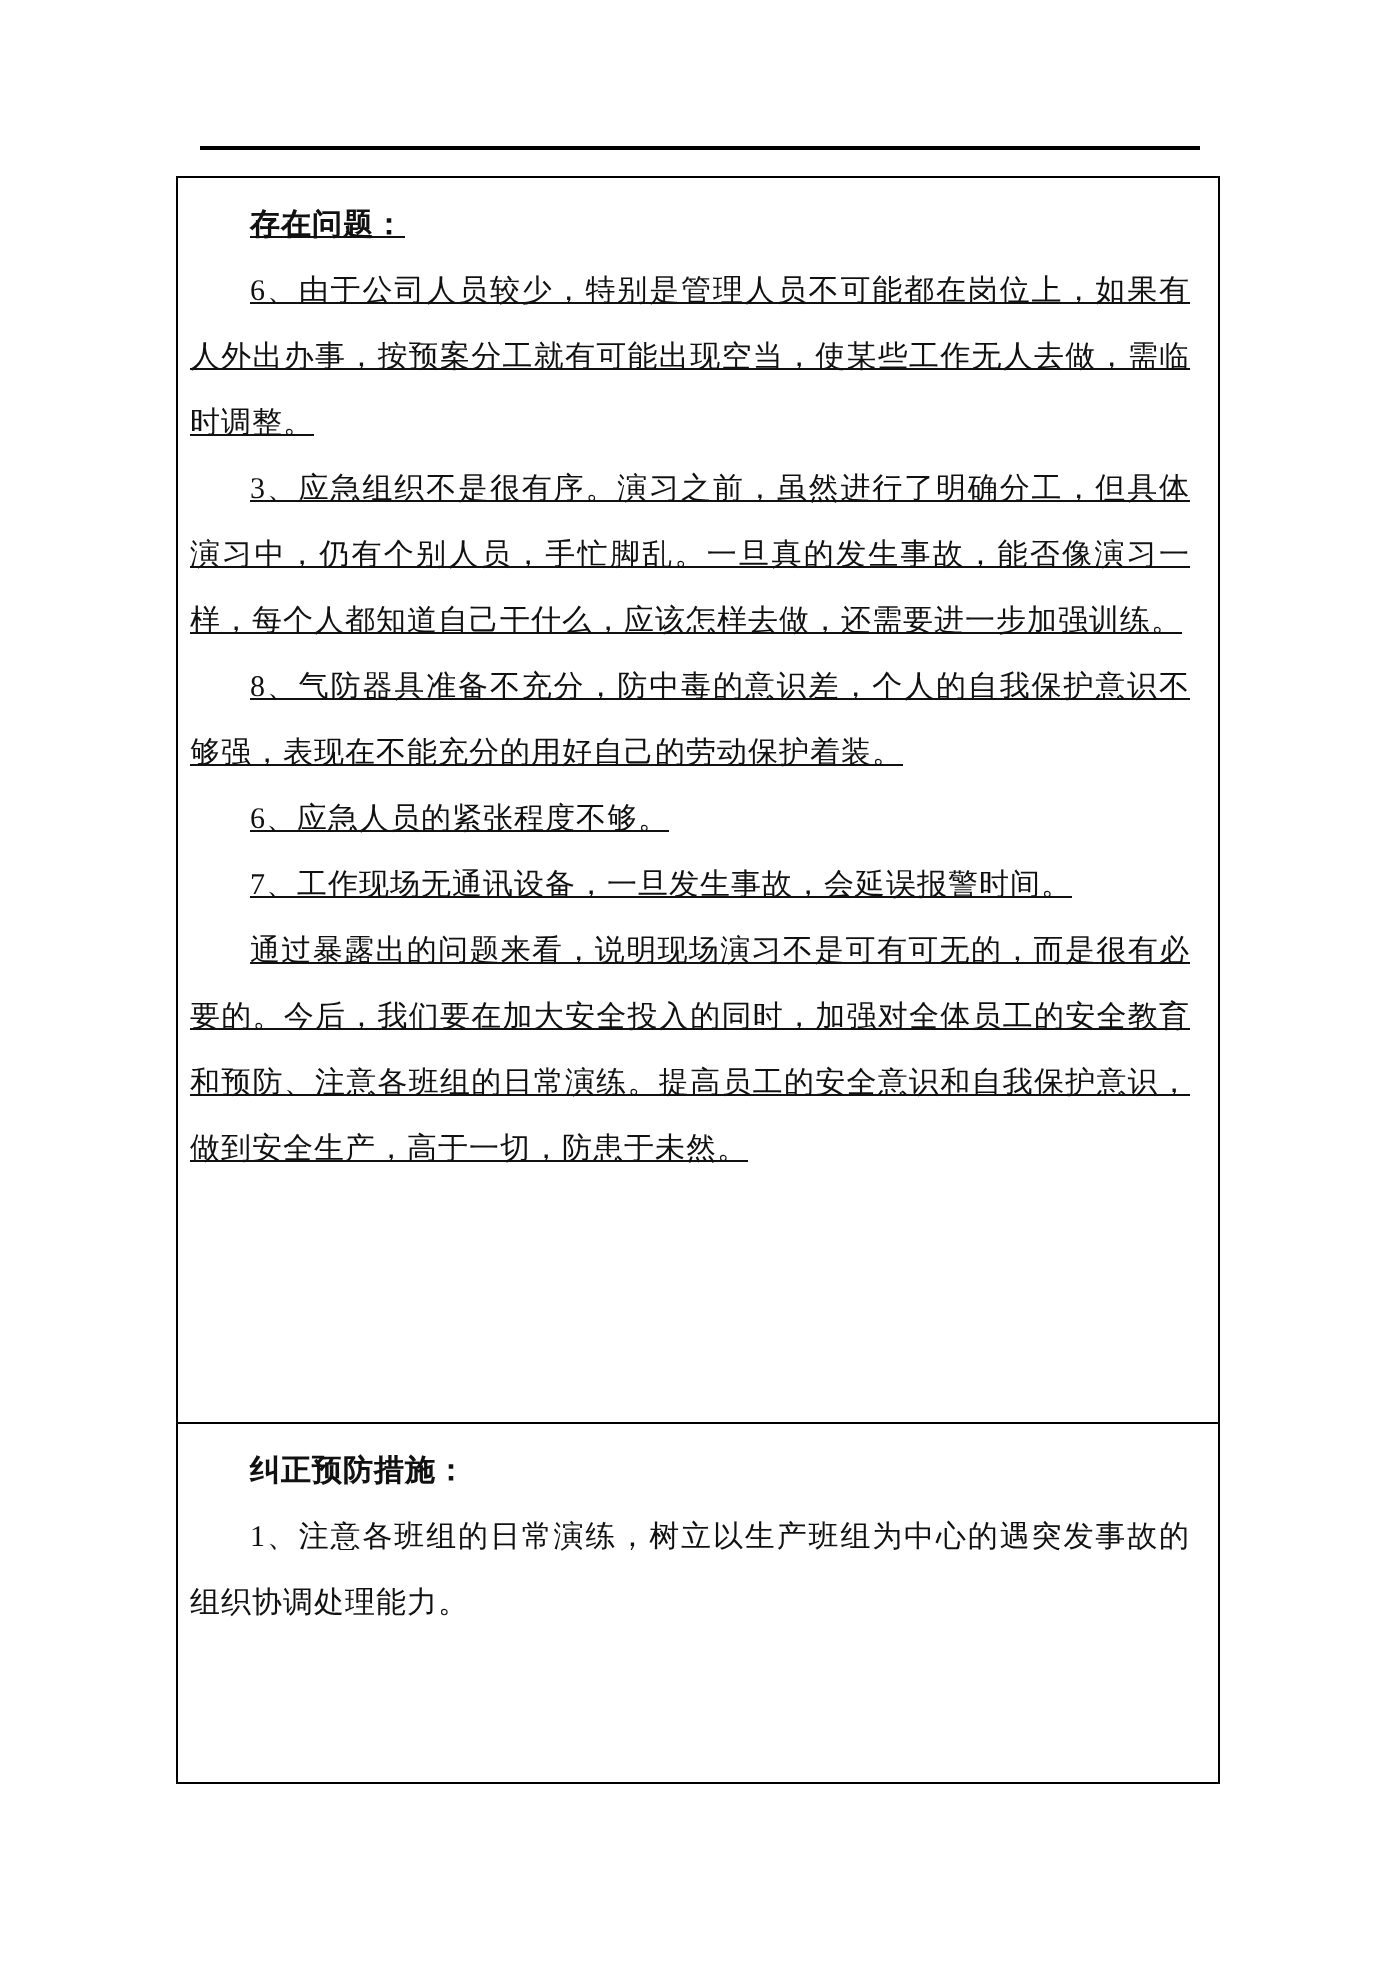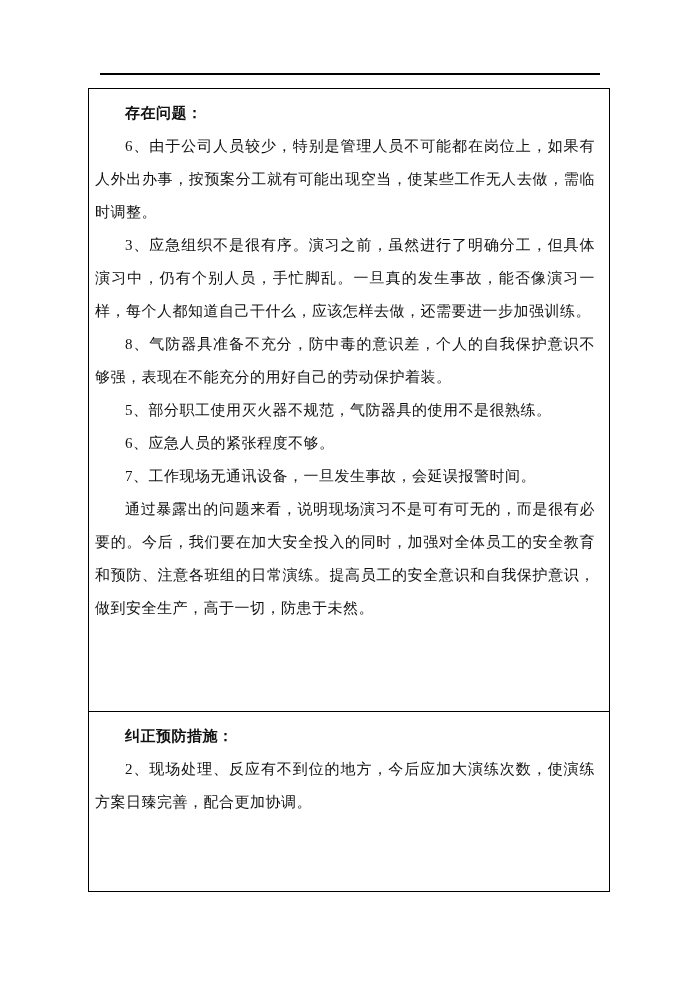--- a/index.html
+++ b/index.html
@@ -31,20 +31,21 @@
     width: 522px;
     border: 1px solid #000000;
     box-sizing: border-box;
   }
   .cell {
     box-sizing: border-box;
     padding: 8px 14px 12px 6px;
   }
   .cell-problems {
     min-height: 622px;
+    text-decoration: underline;
   }
   .cell-measures {
     min-height: 180px;
     border-top: 1px solid #000000;
   }
   .para, .section-title {
     margin: 0;
     font-size: 15px;
     line-height: 33px;
     text-indent: 2em;
@@ -62,26 +63,25 @@
 
   <div class="top-rule"></div>
 
   <div class="doc-table">
 
     <div class="cell cell-problems">
       <p class="section-title">存在问题：</p>
       <p class="para">6、由于公司人员较少，特别是管理人员不可能都在岗位上，如果有人外出办事，按预案分工就有可能出现空当，使某些工作无人去做，需临时调整。</p>
       <p class="para">3、应急组织不是很有序。演习之前，虽然进行了明确分工，但具体演习中，仍有个别人员，手忙脚乱。一旦真的发生事故，能否像演习一样，每个人都知道自己干什么，应该怎样去做，还需要进一步加强训练。</p>
       <p class="para">8、气防器具准备不充分，防中毒的意识差，个人的自我保护意识不够强，表现在不能充分的用好自己的劳动保护着装。</p>
-      <p class="para">5、部分职工使用灭火器不规范，气防器具的使用不是很熟练。</p>
       <p class="para">6、应急人员的紧张程度不够。</p>
       <p class="para">7、工作现场无通讯设备，一旦发生事故，会延误报警时间。</p>
       <p class="para">通过暴露出的问题来看，说明现场演习不是可有可无的，而是很有必要的。今后，我们要在加大安全投入的同时，加强对全体员工的安全教育和预防、注意各班组的日常演练。提高员工的安全意识和自我保护意识，做到安全生产，高于一切，防患于未然。</p>
     </div>
 
     <div class="cell cell-measures">
       <p class="section-title">纠正预防措施：</p>
-      <p class="para">2、现场处理、反应有不到位的地方，今后应加大演练次数，使演练方案日臻完善，配合更加协调。</p>
+      <p class="para">1、注意各班组的日常演练，树立以生产班组为中心的遇突发事故的组织协调处理能力。</p>
     </div>
 
   </div>
 
 </div>
 
 </body></html>

